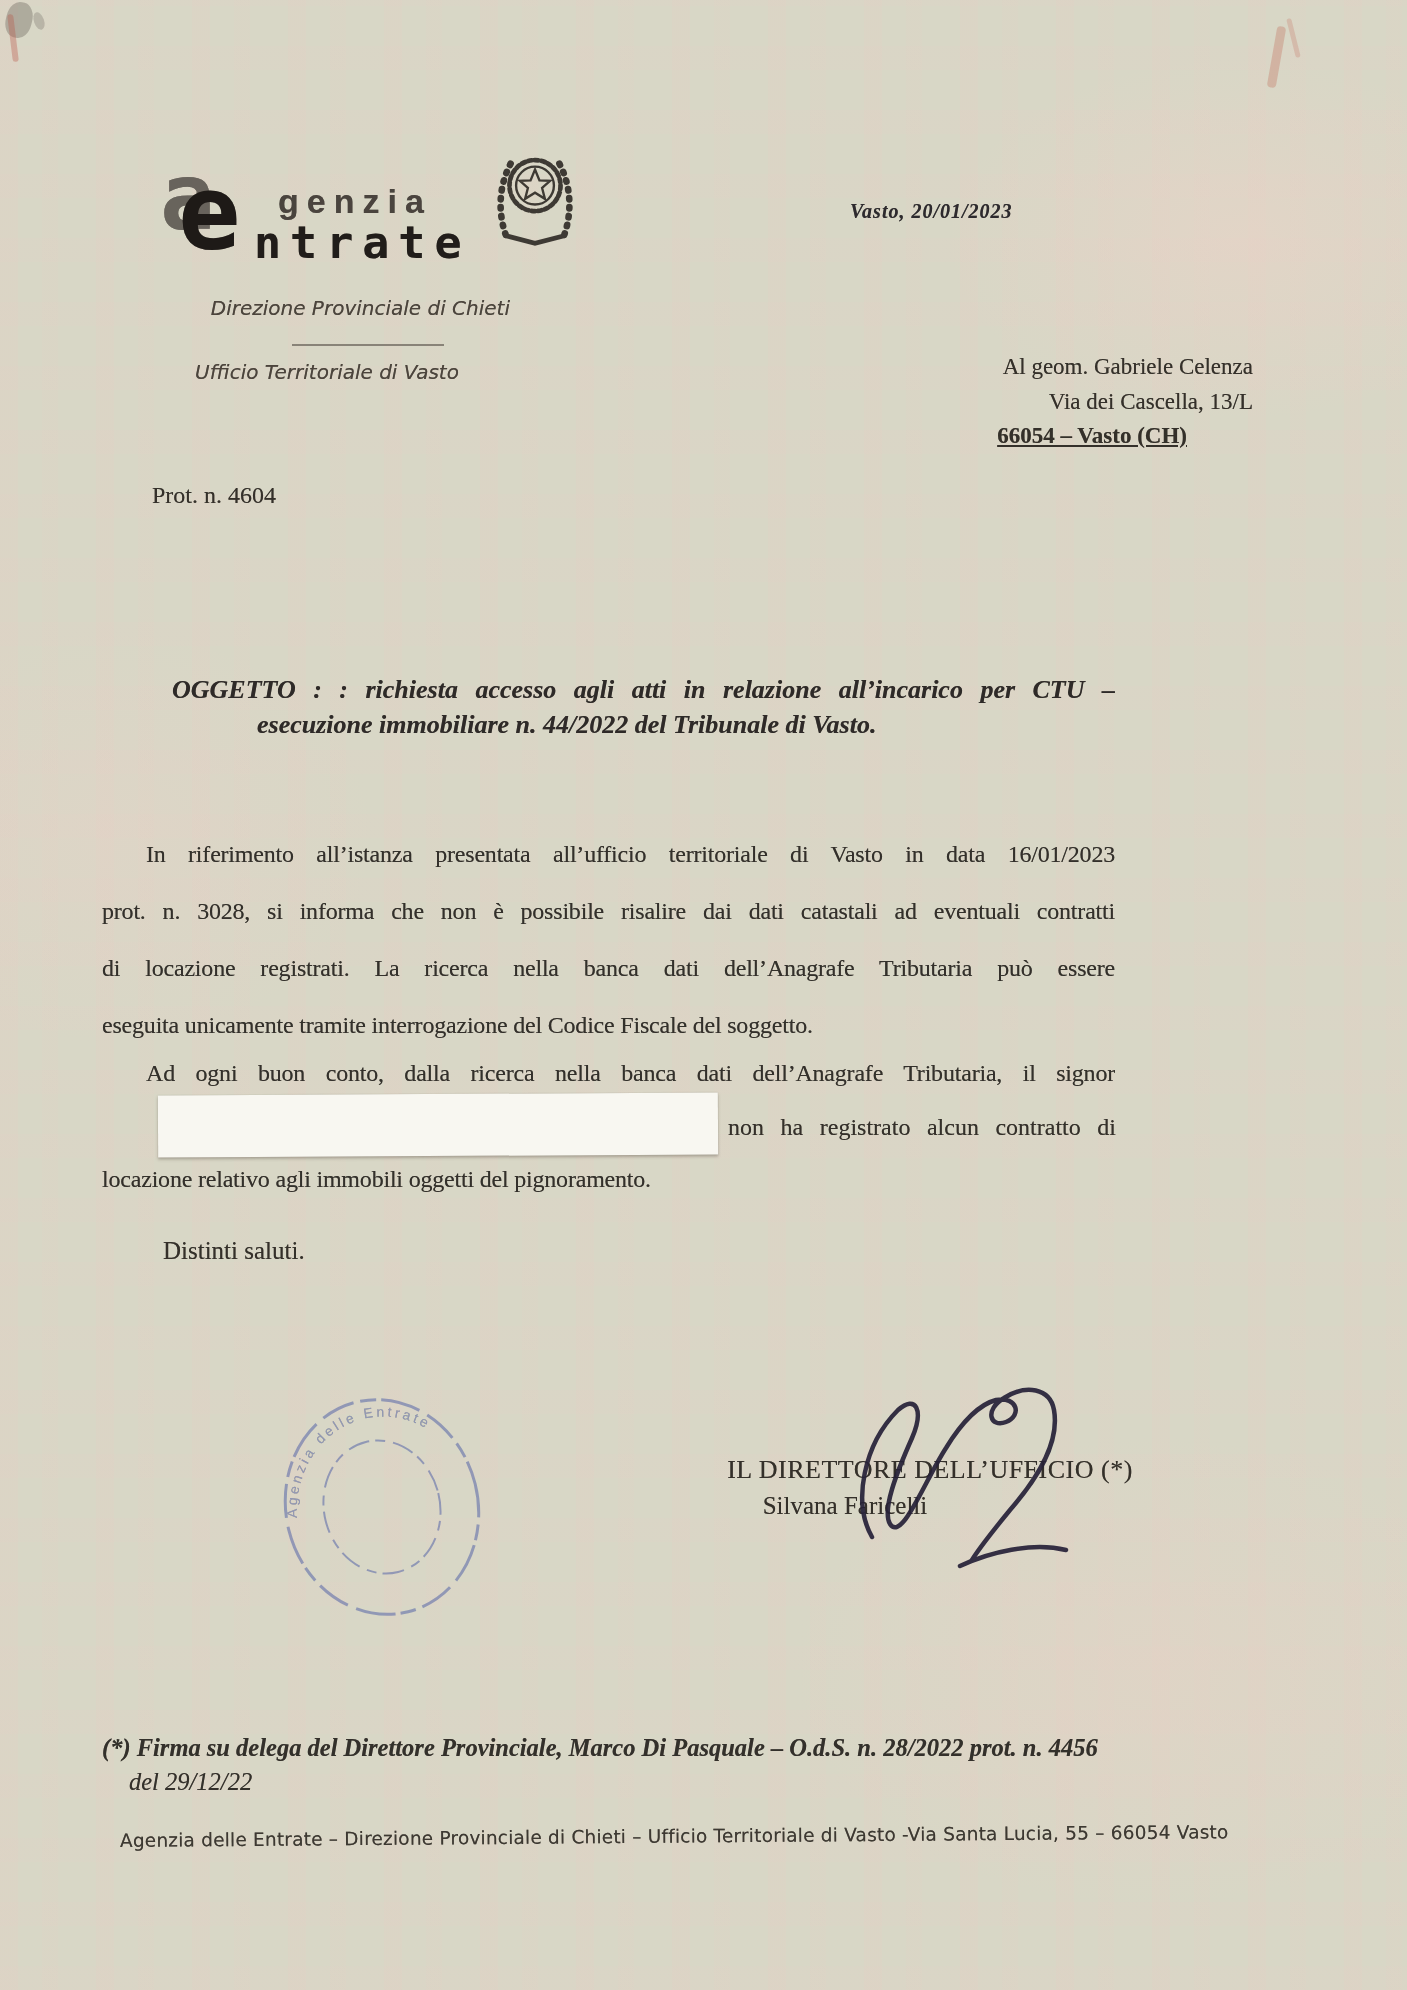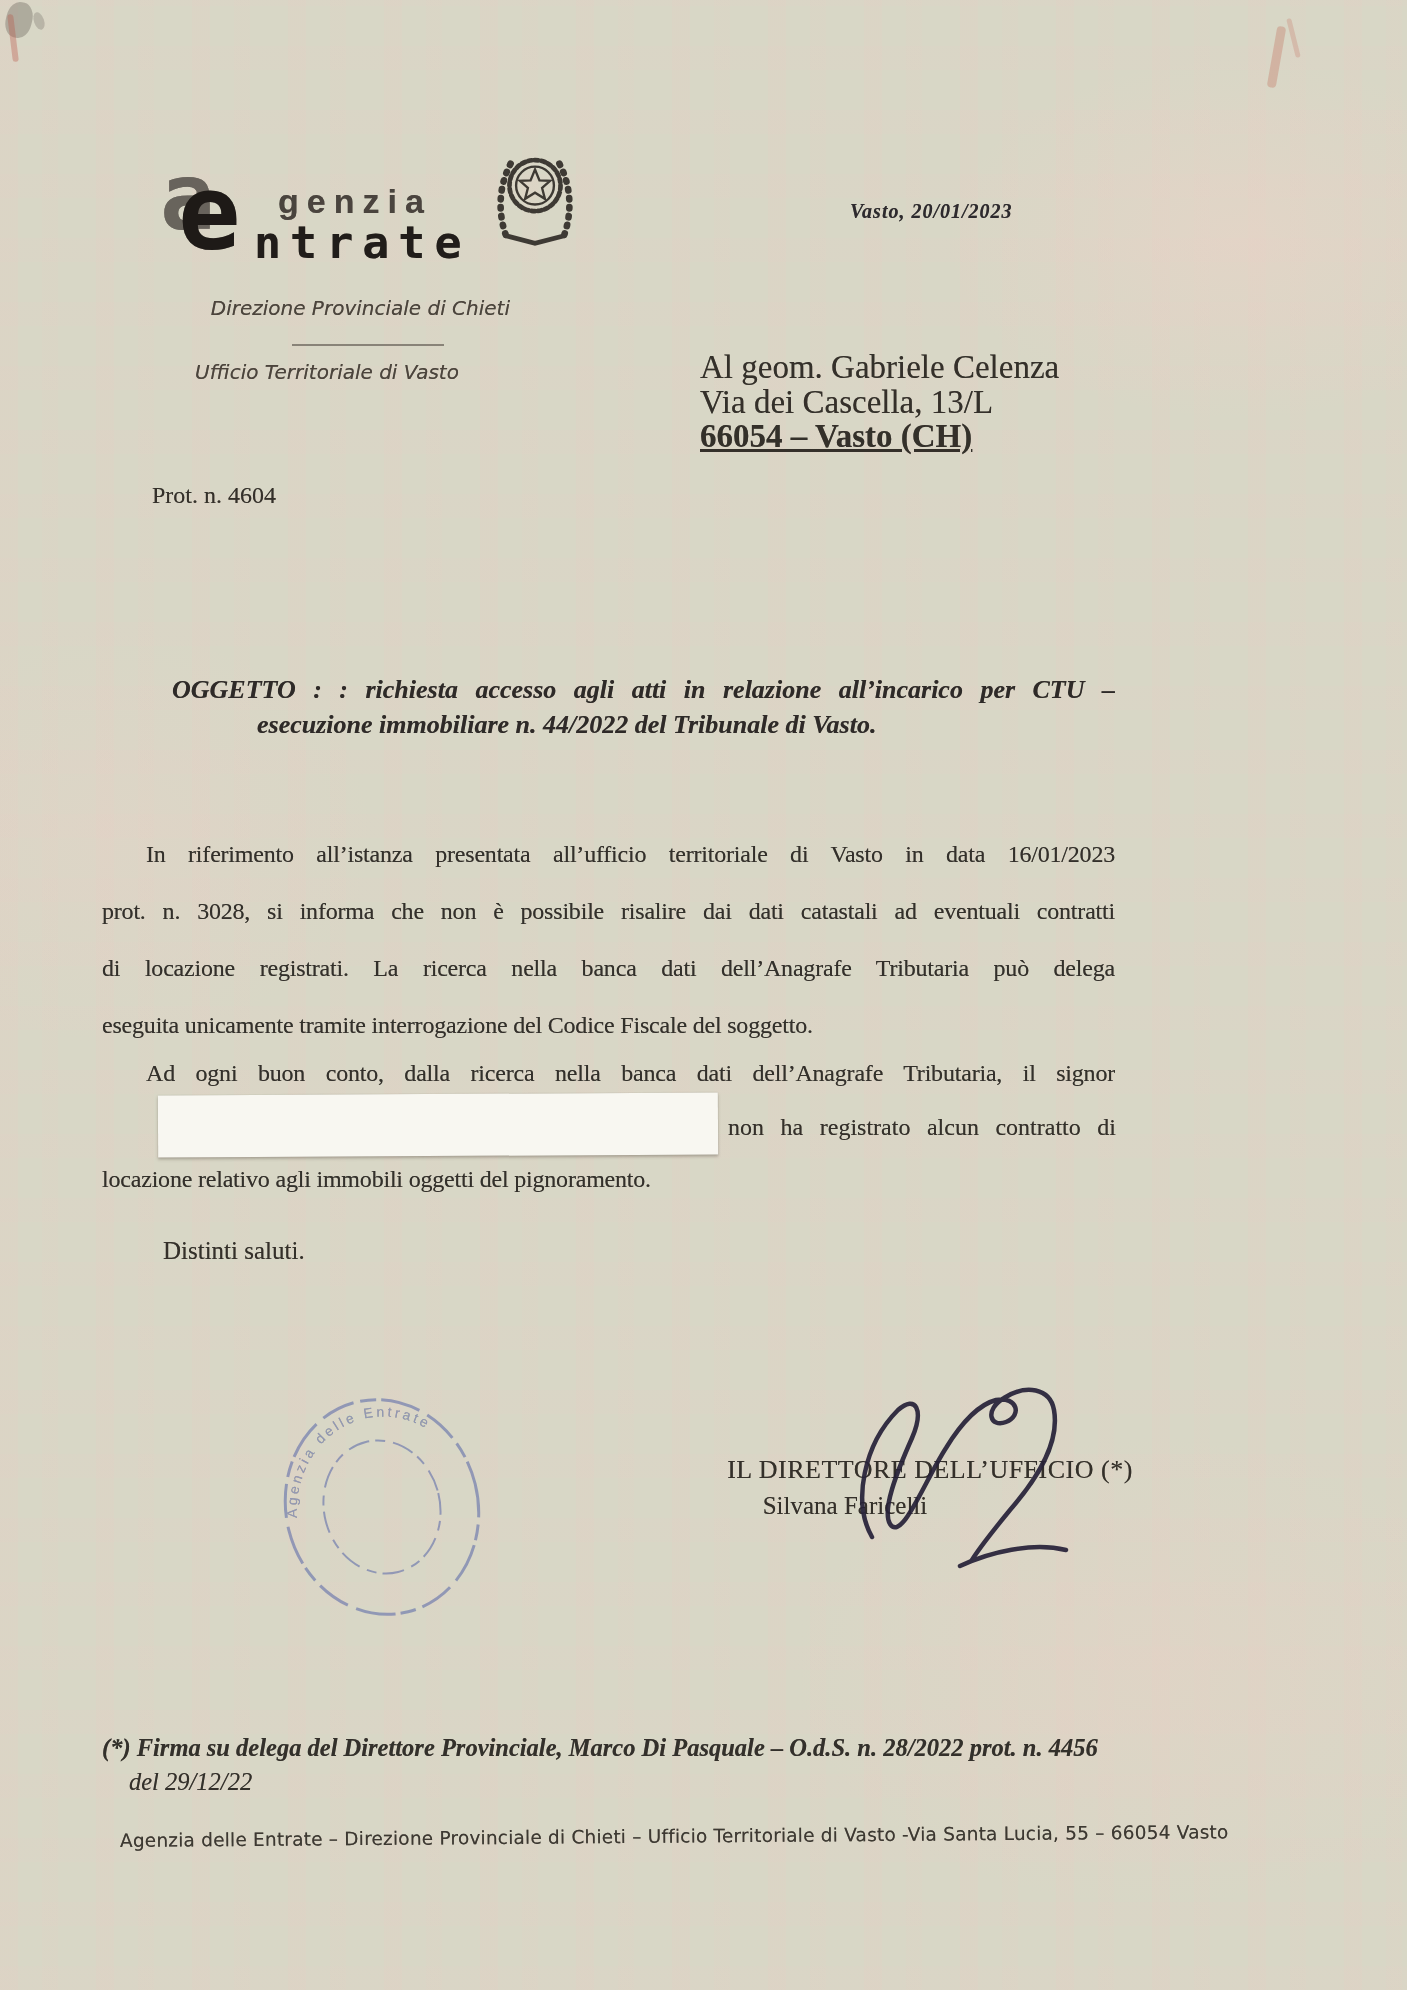--- a/index.html
+++ b/index.html
@@ -32,21 +32,21 @@
   .emblem { left:332px; top:-14px; }
   .lh-line1 { left:20px; top:138px; width:330px; text-align:right;
               font-family:"DejaVu Sans", sans-serif; font-style:italic; font-size:20px; color:#4b443c; }
   .lh-divider { left:132px; top:186px; width:152px; height:2px; background:#6d675e; opacity:.75; }
   .lh-line2 { left:35px; top:202px; width:300px; text-align:left;
               font-family:"DejaVu Sans", sans-serif; font-style:italic; font-size:20px; color:#4b443c; }
 
   
   .dateline { left:850px; top:200px; width:415px; text-align:left;
               font-weight:bold; font-style:italic; font-size:20px; letter-spacing:1px; color:#2d2a2e; }
-  .recipient { left:700px; top:350px; width:553px; text-align:left; font-size:33px; line-height:34.5px; }
+  .recipient { left:700px; top:350px; width:553px; text-align:right; font-size:23px; line-height:34.5px; }
   .recipient .r3 { font-weight:bold; text-decoration:underline; padding-right:66px; }
 
   .protocol { left:152px; top:482px; font-size:24px; }
 
   
   .subj { font-weight:bold; font-style:italic; font-size:26px; color:#2e2a28; }
   .subj1 { left:172px; top:672px; width:943px; text-align:justify; height:36px; line-height:36px; overflow:hidden; }
   .subj1::after { content:""; display:inline-block; width:100%; }
   .subj2 { left:257px; top:707px; width:900px; line-height:36px; }
 
@@ -133,21 +133,21 @@
     <div class="r3">66054 – Vasto (CH)</div>
   </div>
 
   <div class="abs protocol">Prot. n. 4604</div>
 
   <div class="abs subj subj1">OGGETTO : :  richiesta accesso agli atti in relazione all’incarico per CTU –</div>
   <div class="abs subj subj2">esecuzione immobiliare n. 44/2022 del Tribunale di Vasto.</div>
 
   <div class="abs bline jl indent t837">In riferimento all’istanza presentata all’ufficio territoriale di Vasto in data 16/01/2023</div>
   <div class="abs bline jl t894">prot. n. 3028, si informa che non è possibile risalire dai dati catastali ad eventuali contratti</div>
-  <div class="abs bline jl t951">di locazione registrati. La ricerca nella banca dati dell’Anagrafe Tributaria può delega</div>
+  <div class="abs bline jl t951">di locazione registrati. La ricerca nella banca dati dell’Anagrafe Tributaria può essere</div>
   <div class="abs bline t1008">eseguita unicamente tramite interrogazione del Codice Fiscale del soggetto.</div>
 
   <div class="abs bline jl indent t1056">Ad ogni buon conto, dalla ricerca nella banca dati dell’Anagrafe Tributaria, il signor</div>
   <div class="abs redaction"></div>
   <div class="abs p2l2">non ha registrato alcun contratto di</div>
   <div class="abs bline t1162">locazione relativo agli immobili oggetti del pignoramento.</div>
 
   <div class="abs closing">Distinti saluti.</div>
 
   <div class="abs stamp">

